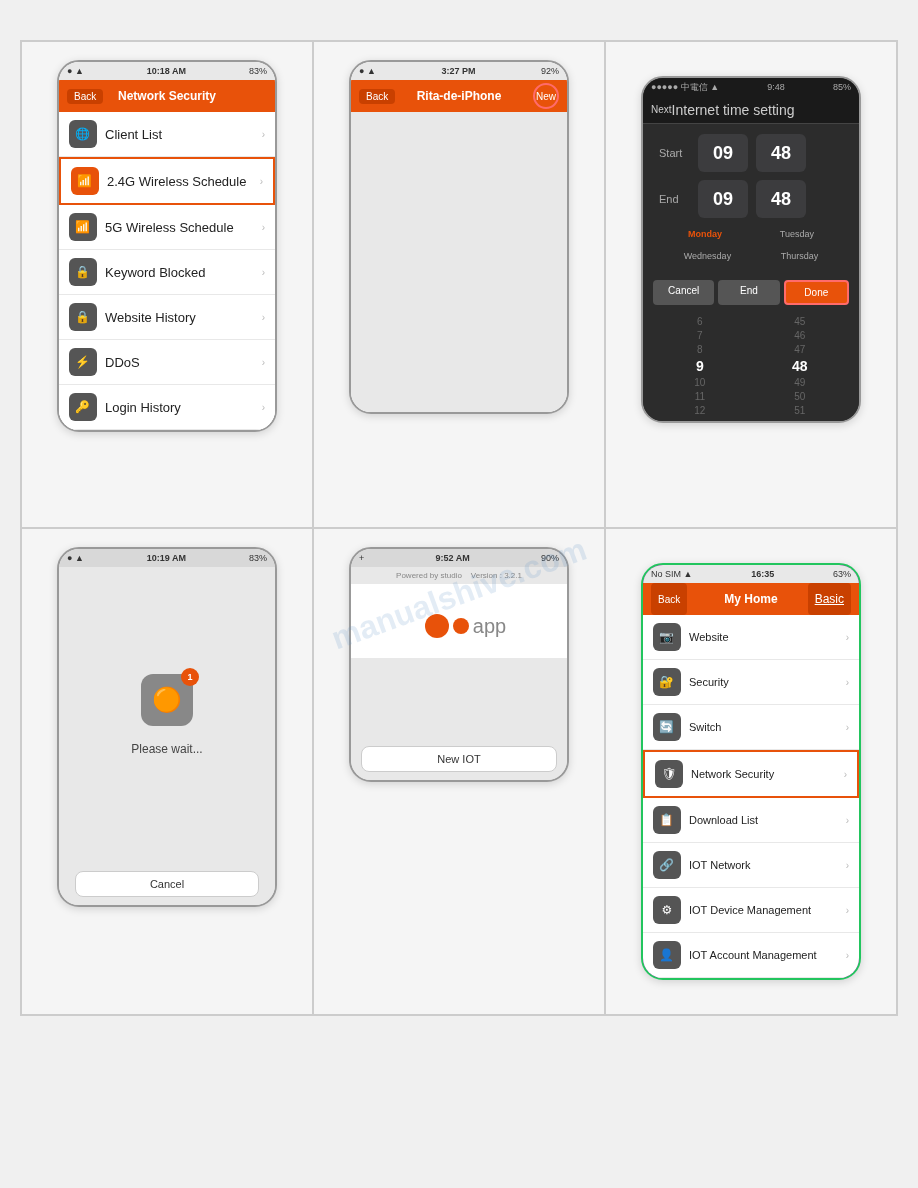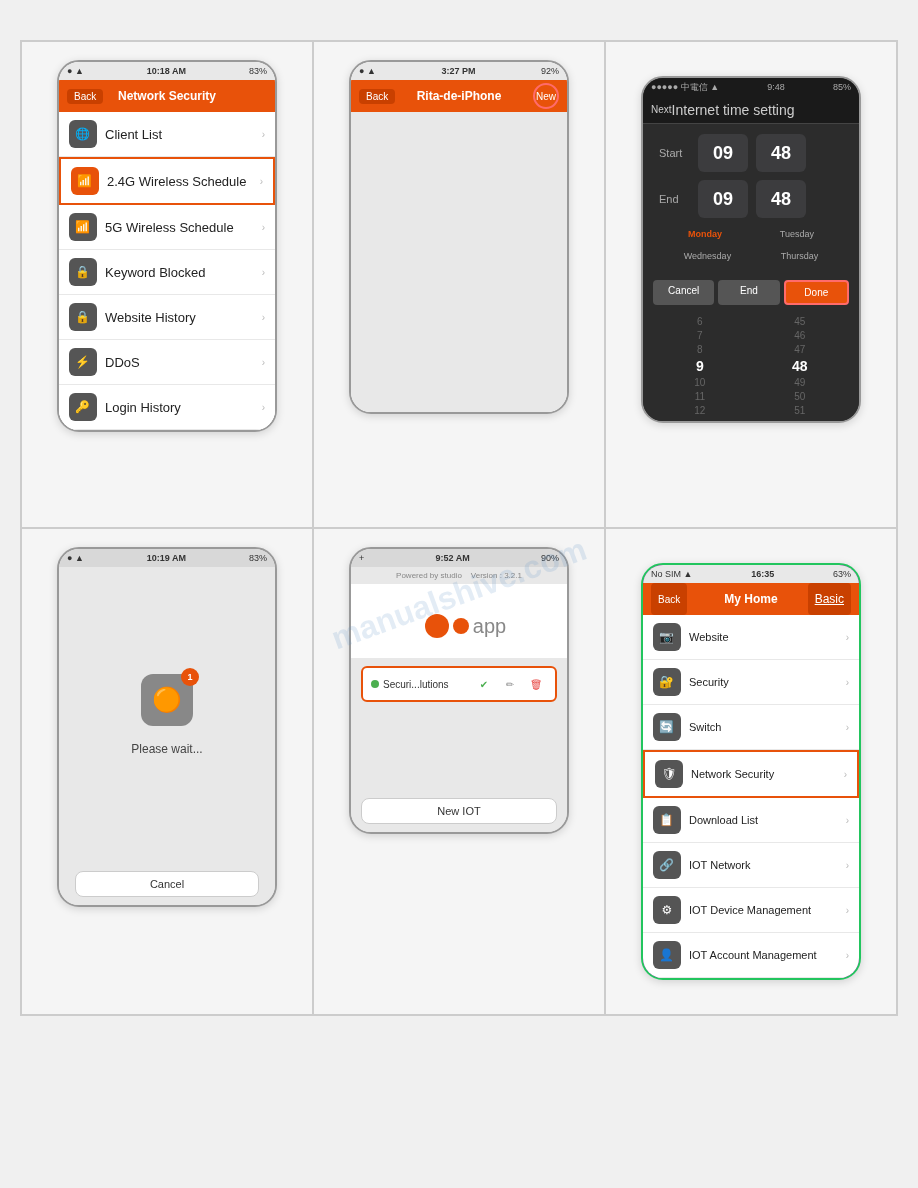--- a/index.html
+++ b/index.html
@@ -660,29 +660,20 @@
           &nbsp;&nbsp;
           <span>Version : 3.2.1</span>
         </div>
         <div class="app-logo-area">
           <div class="app-logo-text">
             <span class="app-logo-dot"></span>
             <span class="app-logo-small-dot"></span>
             <span style="font-size:20px;color:#888;font-weight:300;">app</span>
           </div>
         </div>
-        <div class="app-item-row">
-          <div class="app-item-status"></div>
-          <span class="app-item-label">Securi...lutions</span>
-          <div class="app-item-actions">
-            <span class="app-action-icon green">✔</span>
-            <span class="app-action-icon gray">✏</span>
-            <span class="app-action-icon red">🗑</span>
-          </div>
-        </div>
         <div style="height: 80px; background: #e8e8e8;"></div>
         <div class="app-bottom-bar">
           <div class="app-new-btn">New IOT</div>
         </div>
       </div>
     </div>
 
     <div class="cell">
       <div class="myhome-phone">
         <div class="status-bar">

